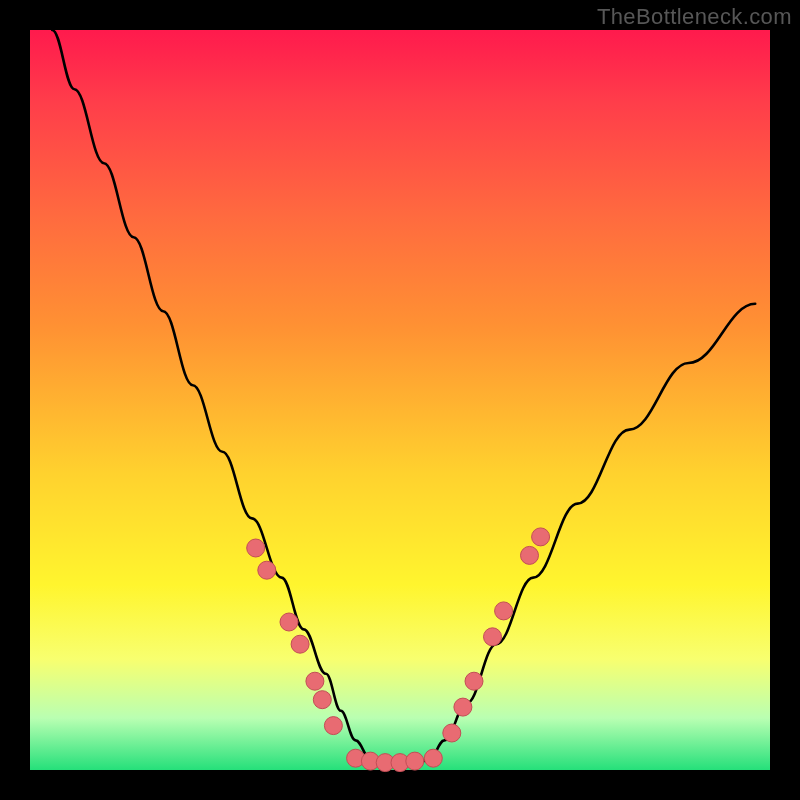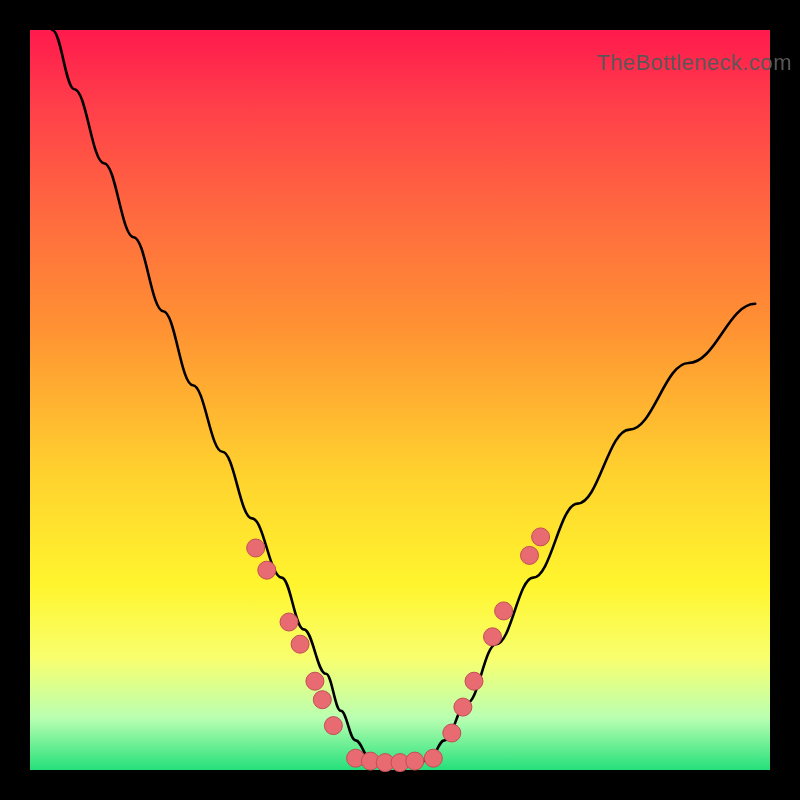--- a/index.html
+++ b/index.html
@@ -40,21 +40,20 @@
   }
   .watermark {
     position: absolute;
     top: 4px;
     right: 8px;
     color: #575757;
     font-size: 22px;
     font-weight: 500;
     letter-spacing: 0.4px;
     user-select: none;
-    margin-top: 46px;
   }
   svg.curve {
     position: absolute;
     top: 0;
     left: 0;
     width: 740px;
     height: 740px;
     overflow: visible;
   }
 </style>

